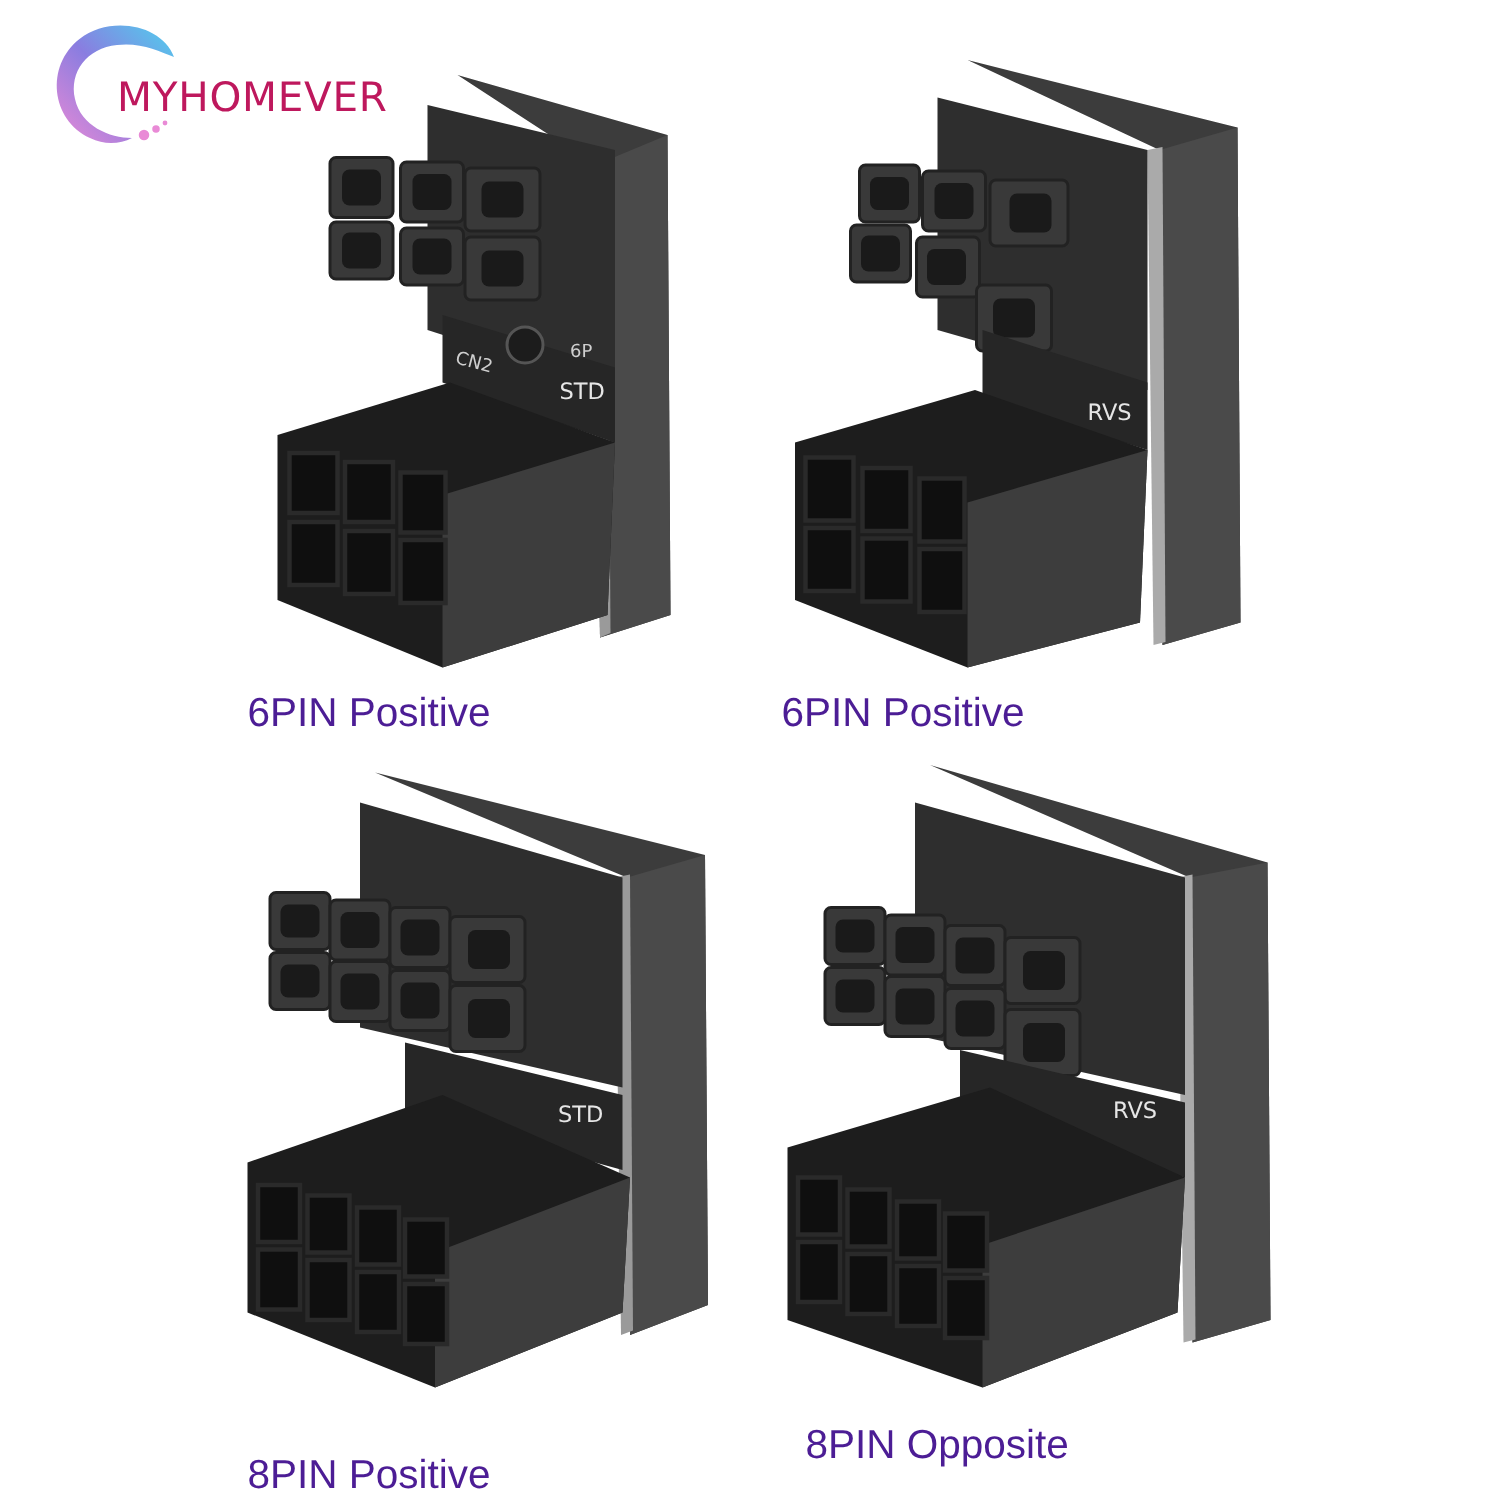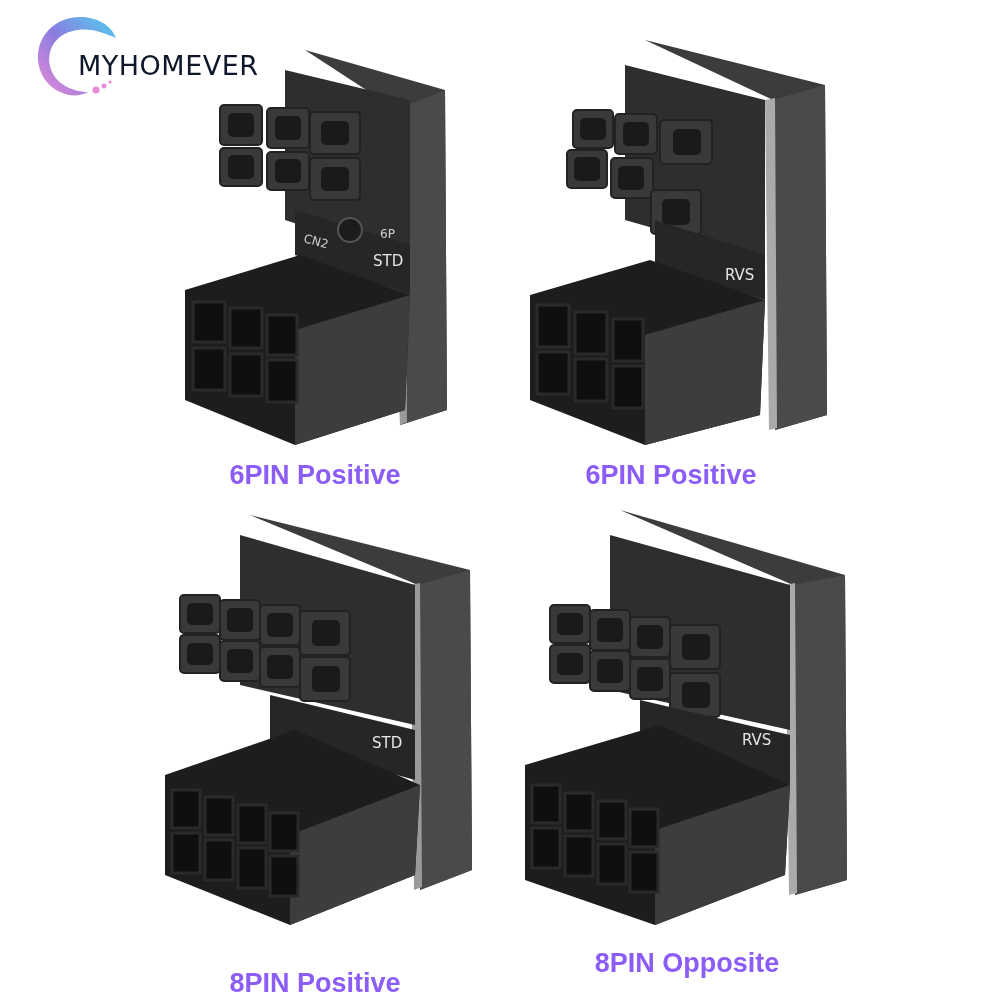--- a/index.html
+++ b/index.html
@@ -1,20 +1,20 @@
 <!DOCTYPE html>
 <html><head>
 <meta charset="utf-8">
 <style>
   html,body{margin:0;padding:0;background:#ffffff;}
   body{width:1001px;height:1001px;position:relative;overflow:hidden;font-family:"Liberation Sans",sans-serif;}
   .logo{position:absolute;left:18px;top:8px;width:280px;height:95px;}
-  .logo-text{position:absolute;left:60px;top:42px;font-family:"DejaVu Sans",sans-serif;font-size:27px;color:#0f172a;letter-spacing:0.5px;}
+  .logo-text{position:absolute;left:60px;top:42px;font-family:"DejaVu Sans",sans-serif;font-size:27px;color:#be185d;letter-spacing:0.5px;}
   .product{position:absolute;}
-  .caption{position:absolute;font-family:"Liberation Sans",sans-serif;font-weight:bold;font-size:27px;color:#8b5cf6;text-align:center;width:300px;}
+  .caption{position:absolute;font-family:"Liberation Sans",sans-serif;font-weight:normal;font-size:27px;color:#4c1d95;width:300px;}
   svg{display:block;}
 </style>
 </head>
 <body>
 
 <div class="logo">
   <svg width="120" height="95" viewBox="0 0 120 95">
     <defs>
       <linearGradient id="lg" x1="1" y1="0" x2="0" y2="1">
         <stop offset="0" stop-color="#4fd0ee"></stop>

